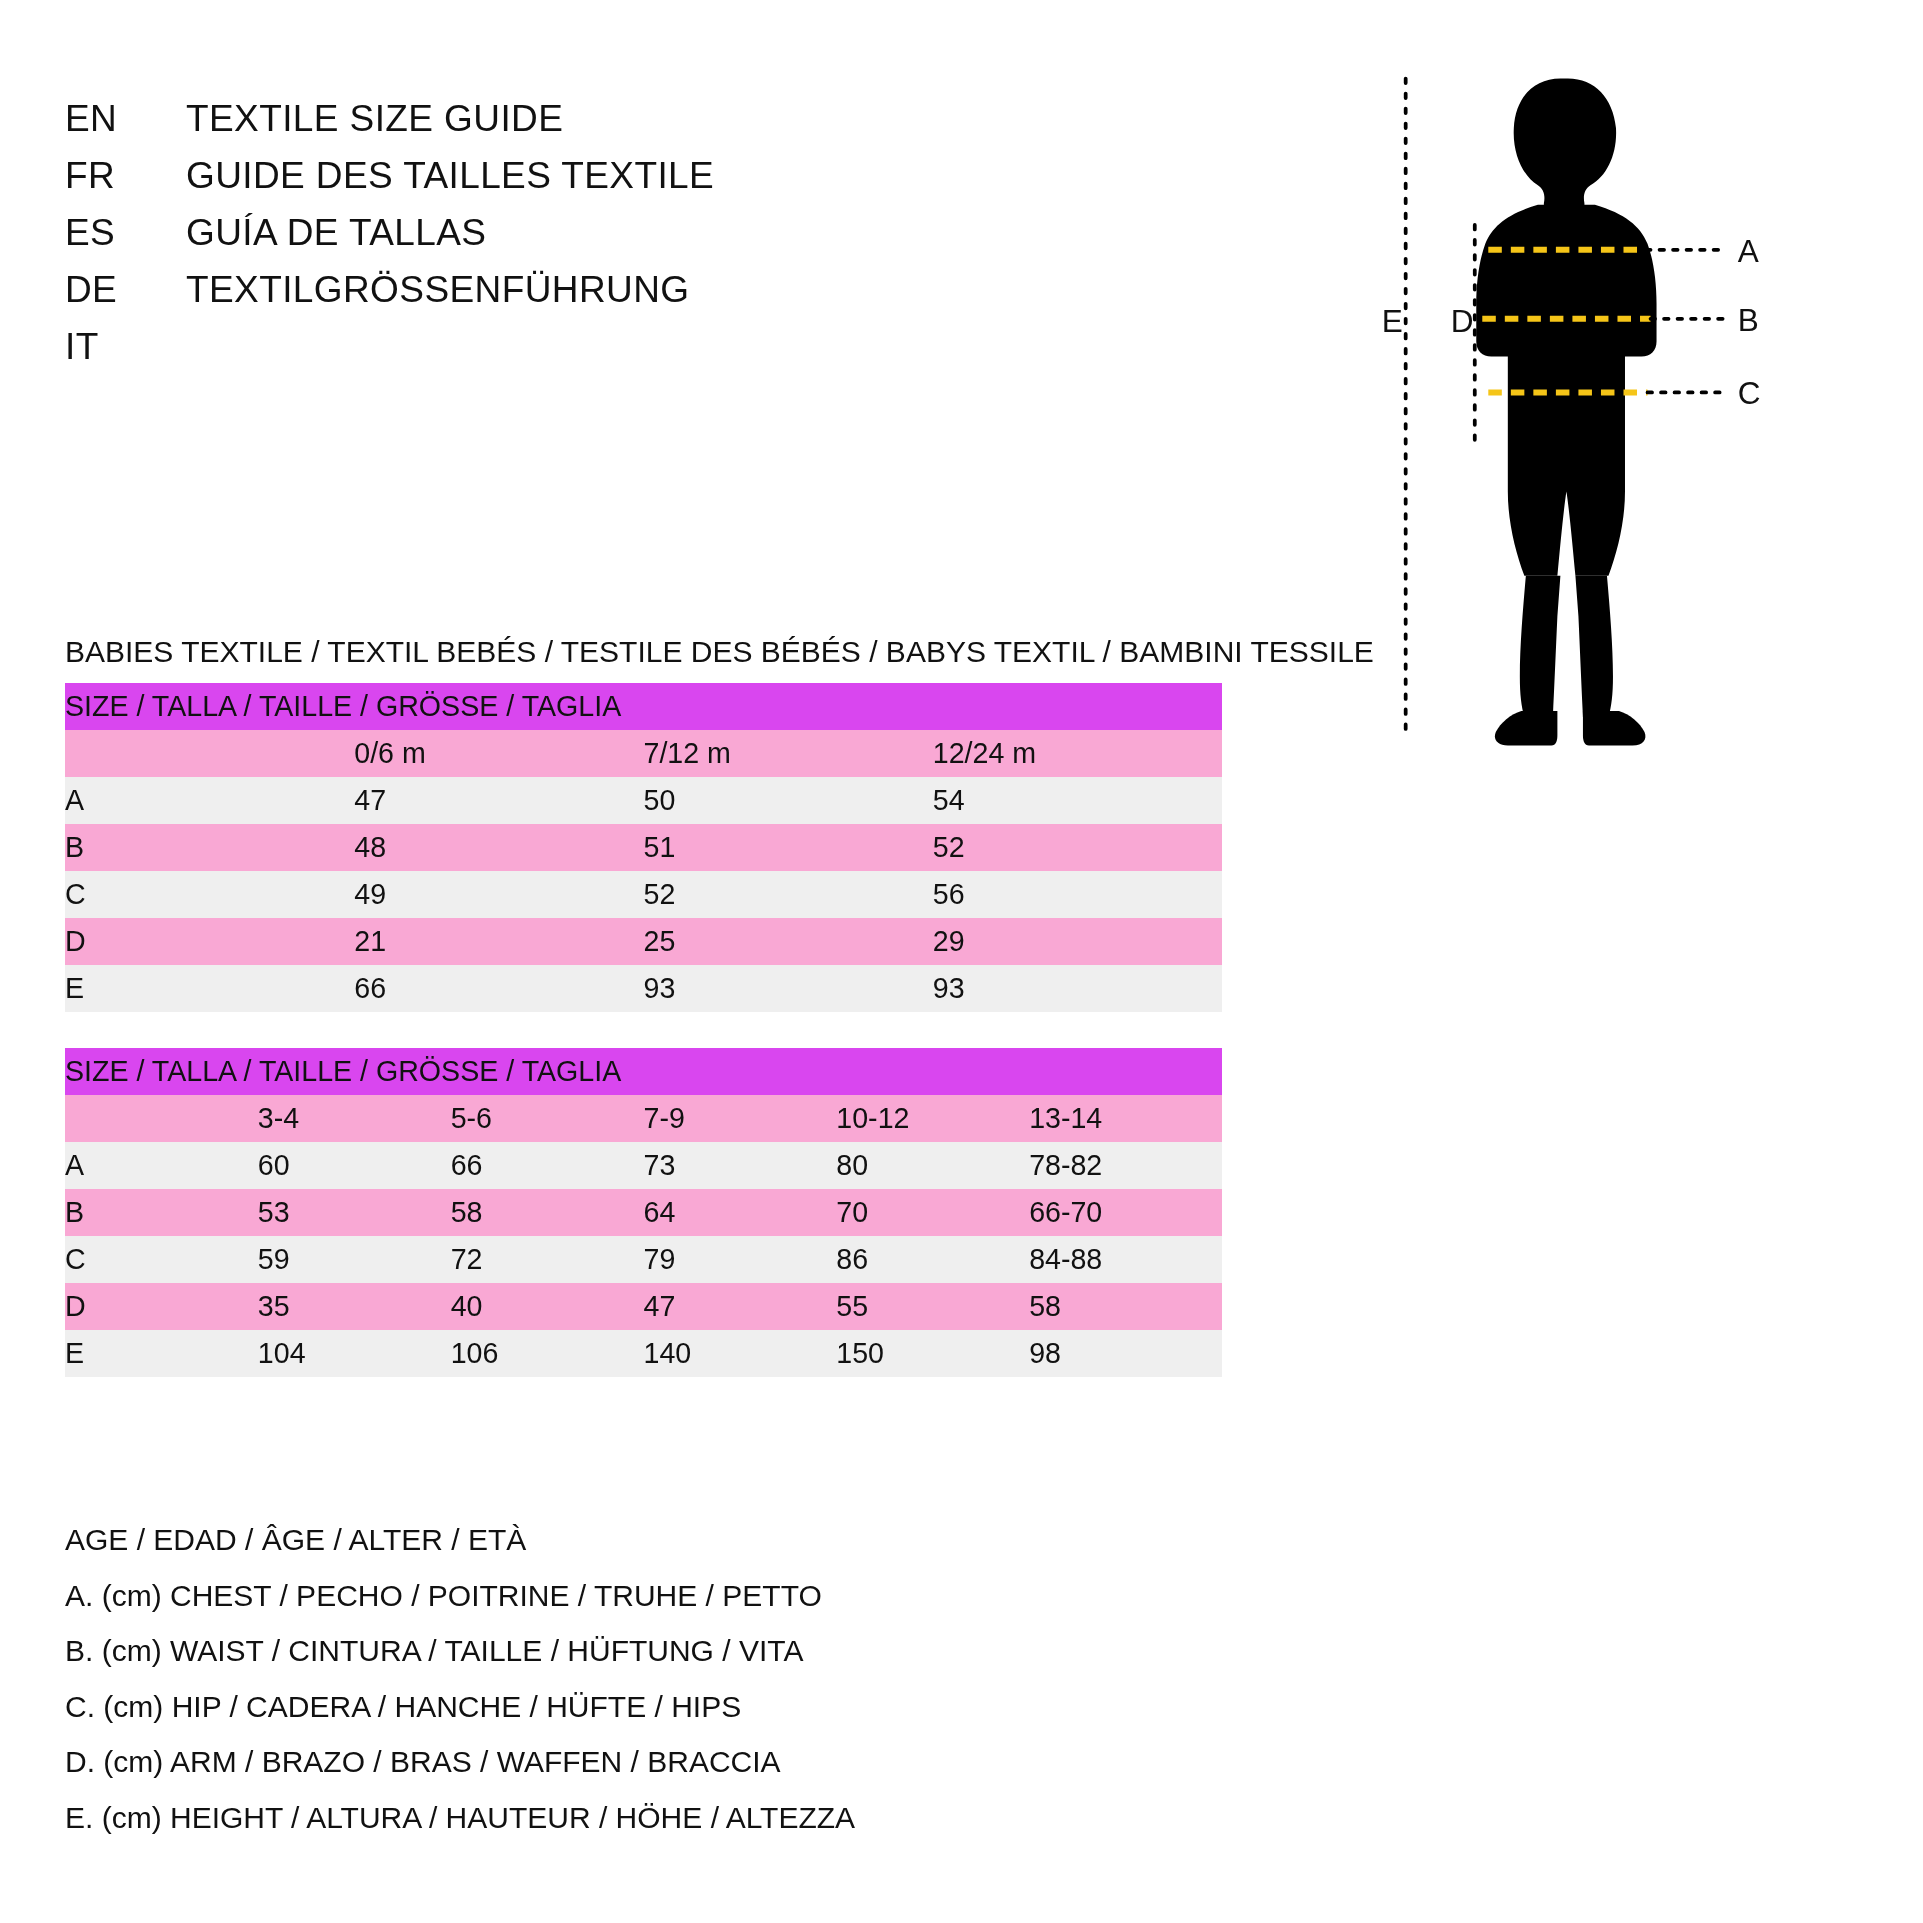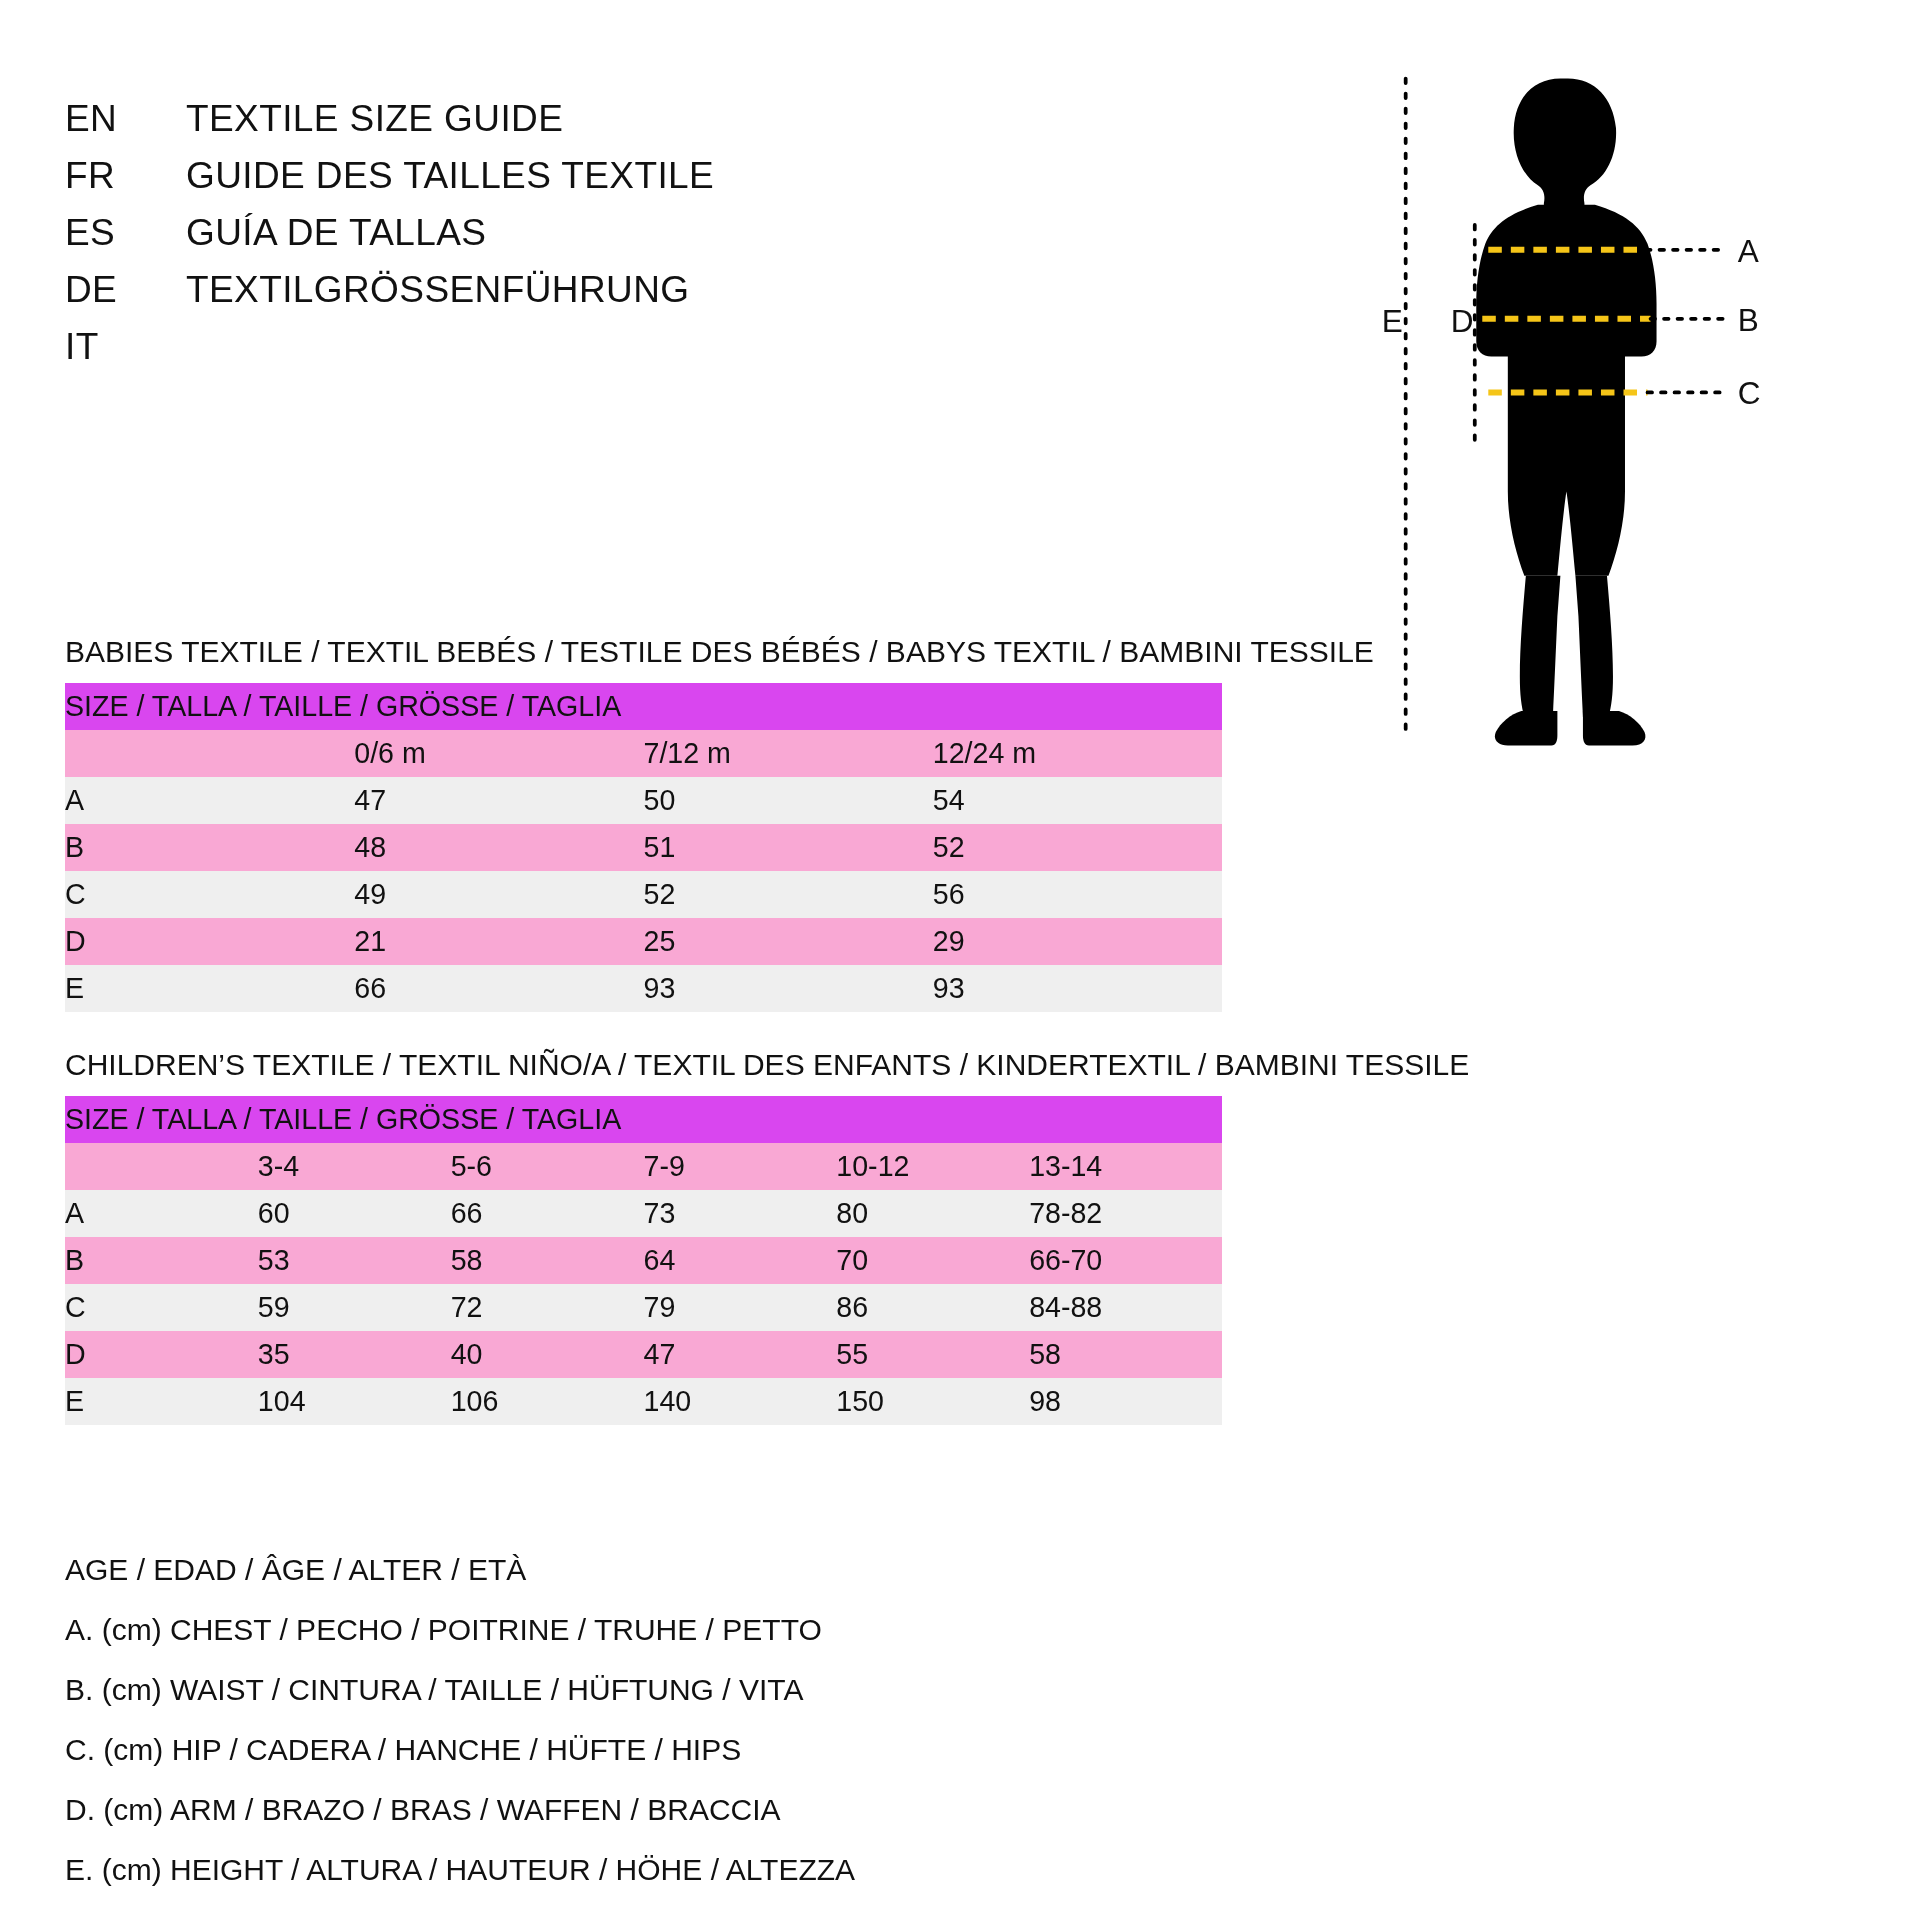--- a/index.html
+++ b/index.html
@@ -96,21 +96,20 @@
     left: 65px;
     top: 1525px;
     width: 1503px;
   }
   .legend-line {
     font-size: 30px;
     color: #111;
     line-height: 1.0;
     margin-bottom: 25.6px;
     white-space: nowrap;
-    margin-top: 30px;
   }
 </style>
 </head>
 <body>
 
 <div id="title-block">
   <div class="title-row">
     <div class="title-lang">EN</div>
     <div class="title-text">TEXTILE SIZE GUIDE</div>
   </div>
@@ -210,21 +209,20 @@
       <td class="lbl">E</td>
       <td>66</td>
       <td>93</td>
       <td>93</td>
     </tr>
   </tbody>
     </table>
 </div>
 
 <div class="section" id="children-section" style="top:1048px;">
-  <div class="section-title">CHILDREN’S TEXTILE / TEXTIL NIÑO/A / TEXTIL DES ENFANTS / KINDERTEXTIL / BAMBINI TESSILE</div>
   <table class="size-table">
     <tbody>
         <tr class="hdr-band">
       <td colspan="6">SIZE / TALLA / TAILLE / GRÖSSE / TAGLIA</td>
     </tr>
     <tr class="row-plain">
       <td class="col-label"></td>
       <td class="col-val">3-4</td>
       <td class="col-val">5-6</td>
       <td class="col-val">7-9</td>

